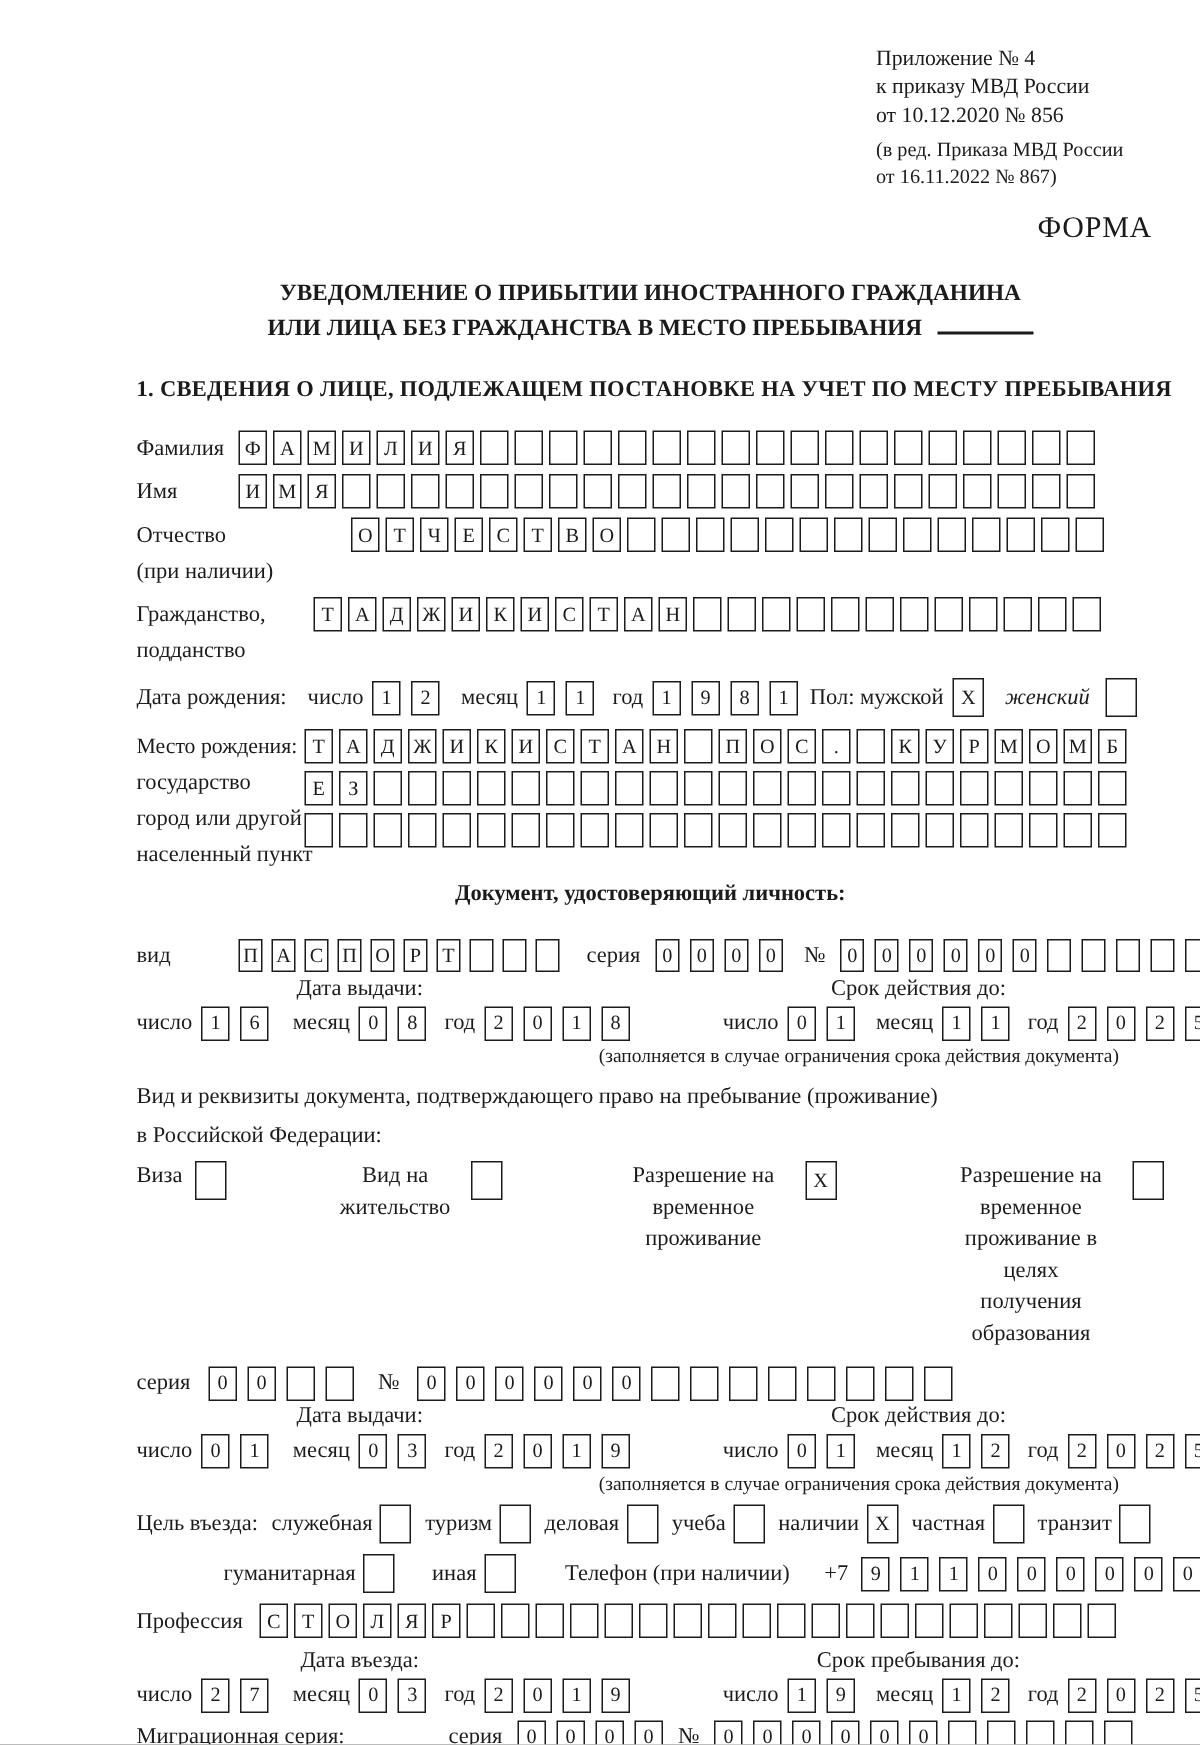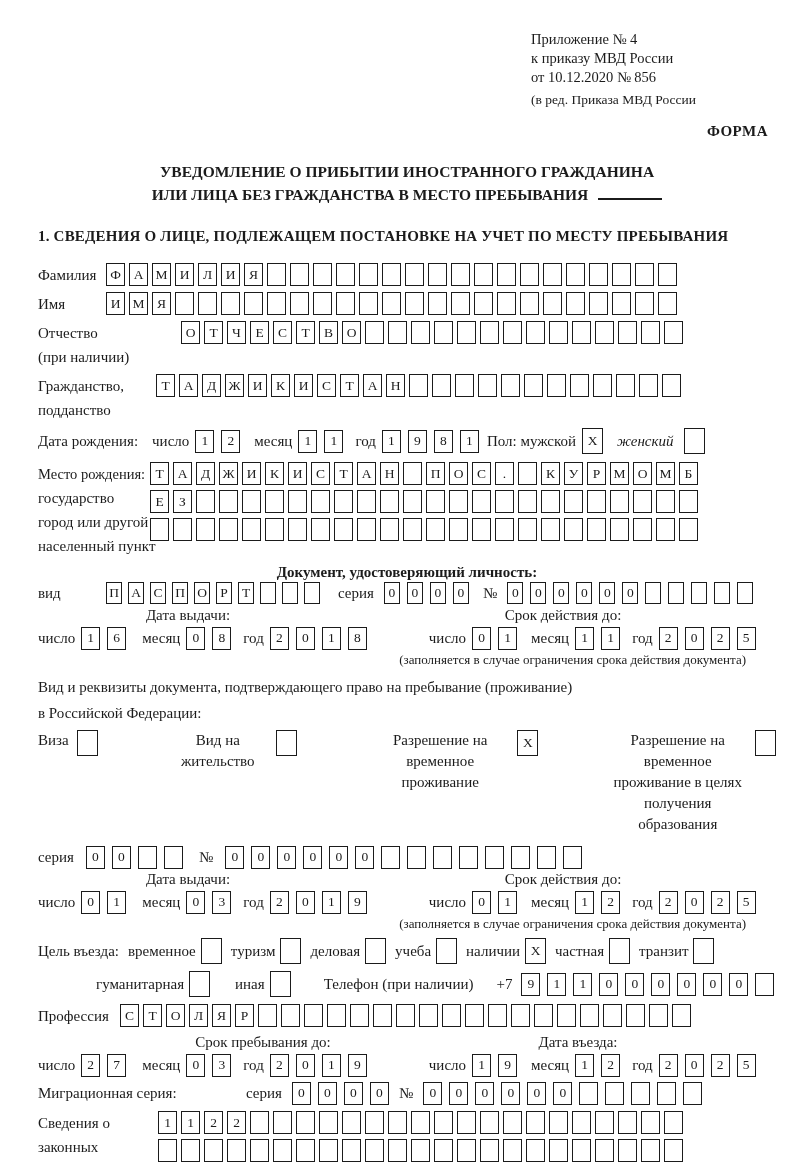--- a/index.html
+++ b/index.html
@@ -1,24 +1,24 @@
 <!DOCTYPE html>
 <html><head>
 <meta charset="utf-8">
 <style>
   html,body{margin:0;padding:0;background:#888;}
   .page{
     width:800px;height:1163px;background:#ffffff;color:#1b1b1b;
     font-family:"Liberation Serif","DejaVu Serif",serif;
-    box-sizing:border-box;padding:30px 24px 10px 38px;overflow:hidden;position:relative;
+    box-sizing:border-box;padding:30px 24px 10px 91px;overflow:hidden;position:relative;
   }
   .hdr{margin-left:493px;font-size:14.5px;line-height:19px;}
   .hdr .small{font-size:13.5px;line-height:18px;}
   .hdr .gap{height:4px;}
-  .forma{margin-top:14px;text-align:right;padding-right:8px;font-weight:bold;font-size:15px;letter-spacing:.5px;}
+  .forma{margin-top:14px;text-align:right;padding-right:8px;font-weight:normal;font-size:20px;letter-spacing:.5px;}
   .title{margin-top:20px;text-align:center;font-weight:bold;font-size:15.5px;line-height:23px;}
   .uline{display:inline-block;width:64px;border-bottom:2px solid #1b1b1b;margin-left:10px;vertical-align:baseline;}
   .s1head{margin-top:22px;font-weight:bold;font-size:15px;white-space:nowrap;letter-spacing:.2px;}
   .rows{margin-top:18px;}
   .row{display:flex;align-items:flex-start;margin-bottom:5px;}
   .lbl{font-size:15px;line-height:24px;white-space:nowrap;}
   .lab68{width:68px;flex:none;}
   .lab143{width:143px;flex:none;}
   .lab118{width:118px;flex:none;}
   .lab112{width:112px;flex:none;font-size:14.5px;}
@@ -32,39 +32,40 @@
     display:flex;align-items:center;justify-content:center;
     font-size:13.5px;line-height:1;background:#fff;
   }
   .strip.narrow .cell{width:16px;height:22px;}
   .strip.chk .cell{width:21px;height:26px;}
   .vstack{display:flex;flex-direction:column;gap:5px;}
   .dl-row{display:flex;font-size:15px;margin-bottom:2px;}
   .d-row{display:flex;align-items:center;margin-bottom:2px;}
   .dg{display:flex;align-items:center;gap:6px;}
   .note-r{text-align:right;font-size:13px;margin-bottom:6px;padding-right:30px;}
-  .center-b{font-weight:bold;font-size:15px;text-align:center;margin:6px 0 0 0;}
+  .center-b{font-weight:bold;font-size:15px;text-align:center;margin:6px 0 20px 0;}
   .intro{font-size:15px;line-height:26px;}
   .permit{display:flex;align-items:flex-start;margin:4px 0 10px 0;gap:48px;}
   .permit .opt{display:flex;align-items:flex-start;gap:8px;}
   .permit .txt{font-size:15px;line-height:21px;text-align:center;}
   .p-row{display:flex;align-items:center;gap:9px;margin-bottom:7px;flex-wrap:nowrap;}
   .p-item{display:flex;align-items:center;gap:5px;}
 </style>
 </head>
 <body>
 
 <div class="page">
 
   <div class="hdr">
     <div class="hline">Приложение № 4</div>
     <div class="hline">к приказу МВД России</div>
     <div class="hline">от 10.12.2020 № 856</div>
     <div class="gap"></div>
     <div class="hline small">(в ред. Приказа МВД России</div>
+    <div class="hline small">от 16.11.2022 № 867)</div>
   </div>
 
   <div class="forma">ФОРМА</div>
 
   <div class="title">
     <div>УВЕДОМЛЕНИЕ О ПРИБЫТИИ ИНОСТРАННОГО ГРАЖДАНИНА</div>
     <div><span>ИЛИ ЛИЦА БЕЗ ГРАЖДАНСТВА В МЕСТО ПРЕБЫВАНИЯ</span><span class="uline"></span></div>
   </div>
 
   <div class="s1head">1. СВЕДЕНИЯ О ЛИЦЕ, ПОДЛЕЖАЩЕМ ПОСТАНОВКЕ НА УЧЕТ ПО МЕСТУ ПРЕБЫВАНИЯ</div>
@@ -511,21 +512,21 @@
             <span class="cell">5</span>
           </span>
       </span>
     </div>
 
     <div class="note-r">(заполняется в случае ограничения срока действия документа)</div>
 
     <div class="p-row">
       <span class="lbl">Цель въезда:</span>
       <span class="p-item">
-        <span class="lbl">временное</span>
+        <span class="lbl">служебная</span>
         <span class="strip chk">
             <span class="cell"></span>
           </span>
       </span>
       <span class="p-item">
         <span class="lbl">туризм</span>
         <span class="strip chk">
             <span class="cell"></span>
           </span>
       </span>
@@ -615,22 +616,22 @@
           <span class="cell"></span>
           <span class="cell"></span>
           <span class="cell"></span>
           <span class="cell"></span>
           <span class="cell"></span>
           <span class="cell"></span>
         </span>
     </div>
 
     <div class="dl-row" style="margin-top:6px;">
+      <span style="width:300px;text-align:center;">Дата въезда:</span>
       <span style="width:330px;text-align:center;margin-left:60px;">Срок пребывания до:</span>
-      <span style="width:300px;text-align:center;">Дата въезда:</span>
     </div>
 
     <div class="d-row">
       <span class="dg">
         <span class="lbl">число</span>
         <span class="strip wide">
             <span class="cell">2</span>
             <span class="cell">7</span>
           </span>
         <span class="lbl" style="margin-left:10px;">месяц</span>

